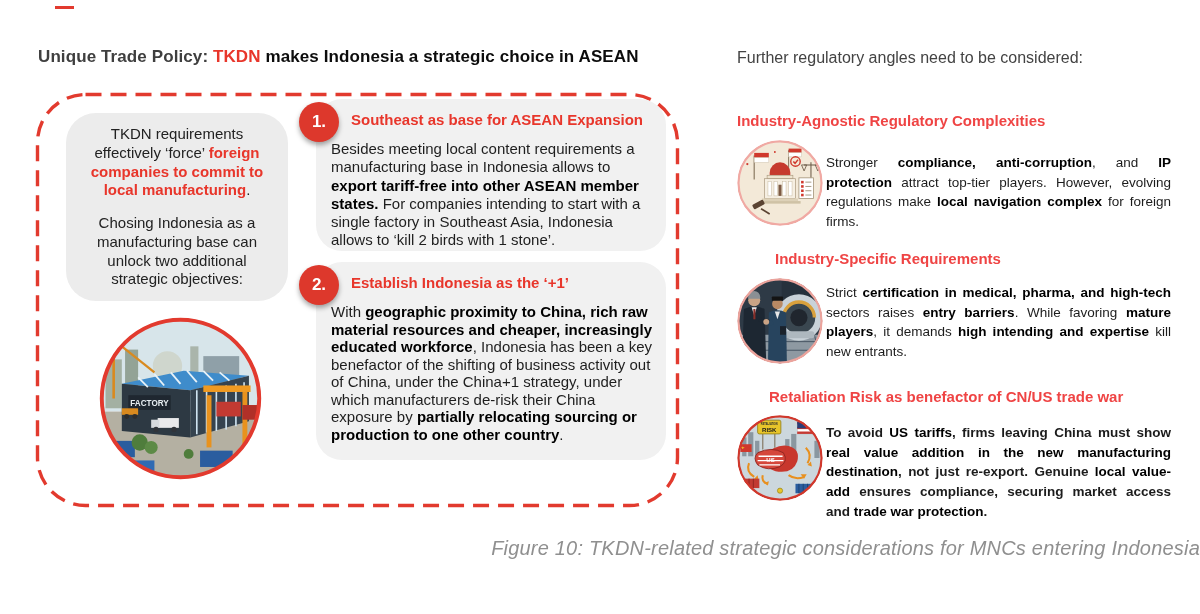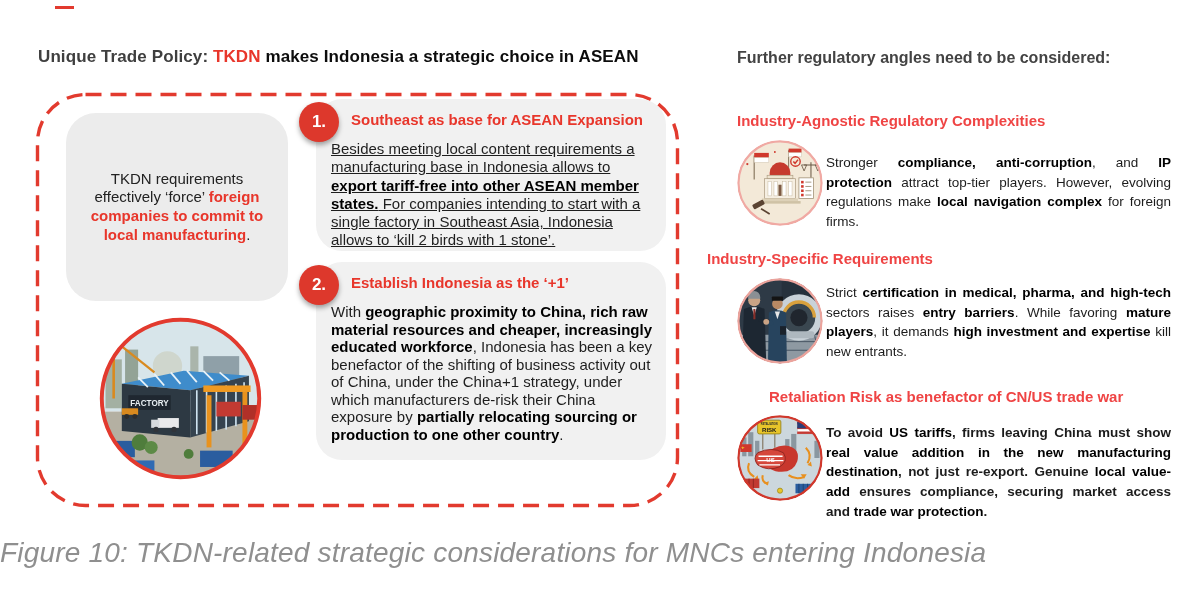--- a/index.html
+++ b/index.html
@@ -7,21 +7,21 @@
               font-family:"Liberation Sans", sans-serif; }
   .abs { position:absolute; }
 
   
   .top-dash { left:55px; top:6px; width:19px; height:3px; background:#e23a2e; }
 
   
   .left-title { left:38px; top:47px; font-size:17px; font-weight:bold; color:#0c0c0c; letter-spacing:.1px; }
   .left-title .t-gray { color:#3f3f3f; }
   .left-title .t-red  { color:#e8362b; }
-  .right-title { left:737px; top:49px; font-size:16px; font-weight:bold; color:#434343; }
+  .right-title { left:737px; top:49px; font-size:16px; font-weight:normal; color:#434343; }
 
   
   .dashed-box { left:35px; top:92px; width:645px; height:416px; }
   .dashed-box svg { position:absolute; inset:0; }
 
   
   .summary-box { left:66px; top:113px; width:222px; height:188px; background:#ececec;
                  border-radius:30px; padding:20px 12px; display:flex; flex-direction:column;
                  justify-content:center; gap:14px; text-align:center; font-size:15px;
                  line-height:1.25; color:#222; }
@@ -37,39 +37,39 @@
   .panel-2 { left:316px; top:262px; width:350px; height:198px; }
   .badge { width:40px; height:40px; border-radius:50%; background:#dd382c; color:#fff;
            font-weight:bold; font-size:17px; display:flex; align-items:center;
            justify-content:center; box-shadow:0 3px 5px rgba(0,0,0,.35); }
   .badge-1 { left:299px; top:102px; }
   .badge-2 { left:299px; top:265px; }
   .item-heading { font-size:15px; font-weight:bold; color:#e8362b; }
   .heading-1 { left:351px; top:111px; }
   .heading-2 { left:351px; top:274px; }
   .item-body { width:323px; font-size:15px; color:#1e1e1e; }
-  .body-1 { left:331px; top:140px; line-height:1.22;text-decoration:underline; }
+  .body-1 { left:331px; top:140px; line-height:1.22; }
   .body-2 { left:331px; top:303px; line-height:1.17; }
   .item-body b, .r-body b { color:#000; }
 
   
   .r-heading { font-size:15px; font-weight:bold; color:#ef4444; }
   .rh-1 { left:737px; top:112px; }
-  .rh-2 { left:707px; top:250px; }
+  .rh-2 { left:775px; top:250px; }
   .rh-3 { left:737px; top:388px;margin-left:32px; }
   .r-row { width:434px; display:flex; gap:3px; }
   .rr-1 { left:737px; top:140px; }
   .rr-2 { left:737px; top:278px; }
   .rr-3 { left:737px; top:415px; }
   .r-icon { width:86px; height:86px; flex:0 0 86px; }
   .r-body { flex:1; font-size:13.5px; line-height:1.46; color:#1c1c1c; text-align:justify; }
   .rb-1 { margin-top:13px; } .rb-2 { margin-top:5px; } .rb-3 { margin-top:8px;font-weight:bold; }
 
   
-  .caption { left:0; top:537px; width:1200px; text-align:left; font-size:28px;
+  .caption { left:0; top:537px; width:1200px; text-align:right; font-size:20px;
              font-style:italic; color:#8f8f8f; letter-spacing:.2px; }
 
   svg text { font-family:"Liberation Sans", sans-serif; }
 </style>
 </head>
 <body>
 
 <div class="abs top-dash"></div>
 
 <div class="abs left-title">
@@ -81,20 +81,21 @@
 <div class="abs dashed-box">
   <svg width="645" height="416" viewBox="0 0 645 416">
     <rect x="2.5" y="2.5" width="640" height="411" rx="48" ry="48" fill="none" stroke="#e23a2e" stroke-width="3.4" stroke-dasharray="16 9"></rect>
   </svg>
 </div>
 
 <div class="abs summary-box">
   <div>
     <span>TKDN requirements effectively ‘force’ </span><span class="red-bold">foreign companies to commit to local manufacturing</span><span>.</span>
   </div>
+  <div>Chosing Indonesia as a manufacturing base can unlock two additional strategic objectives:</div>
 </div>
 
 <div class="abs img-circle factory-circle">
   <svg viewBox="0 0 100 100" width="163" height="163">
     <defs>
         <clipPath id="clipF">
           <circle cx="50" cy="50" r="49"></circle>
         </clipPath>
       </defs>
     <g clip-path="url(#clipF)">
@@ -252,21 +253,21 @@
         <path d="M37,40 Q47,35 57,40 L58,100 L36,100 Z" fill="#27445e"></path>
         <polygon points="44,39 50,39 47,48" fill="#e8e8e8"></polygon>
         <path d="M26,48 Q32,52 38,50" fill="none" stroke="#1d2732" stroke-width="5"></path>
         <path d="M42,52 Q37,53 33,51" fill="none" stroke="#27445e" stroke-width="5"></path>
         <circle cx="34" cy="51" r="3.4" fill="#c9a385"></circle>
         <rect x="50" y="56" width="7" height="10" fill="#1a222b"></rect>
       </g>
       <circle cx="50" cy="50" r="48.3" fill="none" stroke="#eba39c" stroke-width="2.6"></circle>
     </svg>
   </div>
-  <div class="r-body rb-2"><span>Strict </span><b>certification in medical, pharma, and high-tech</b><span> sectors raises </span><b>entry barriers</b><span>. While favoring </span><b>mature players</b><span>, it demands </span><b>high investment and expertise</b><span> kill new entrants.</span></div>
+  <div class="r-body rb-2"><span>Strict </span><b>certification in medical, pharma, and high-tech</b><span> sectors raises </span><b>entry barriers</b><span>. While favoring </span><b>mature players</b><span>, it demands </span><b>high intending and expertise</b><span> kill new entrants.</span></div>
 </div>
 
 <div class="abs r-heading rh-3">Retaliation Risk as benefactor of CN/US trade war</div>
 <div class="abs r-row rr-3">
   <div class="r-icon img-circle">
     <svg viewBox="0 0 100 100" width="86" height="86">
       <defs>
           <clipPath id="clipT">
             <circle cx="50" cy="50" r="49"></circle>
           </clipPath>

